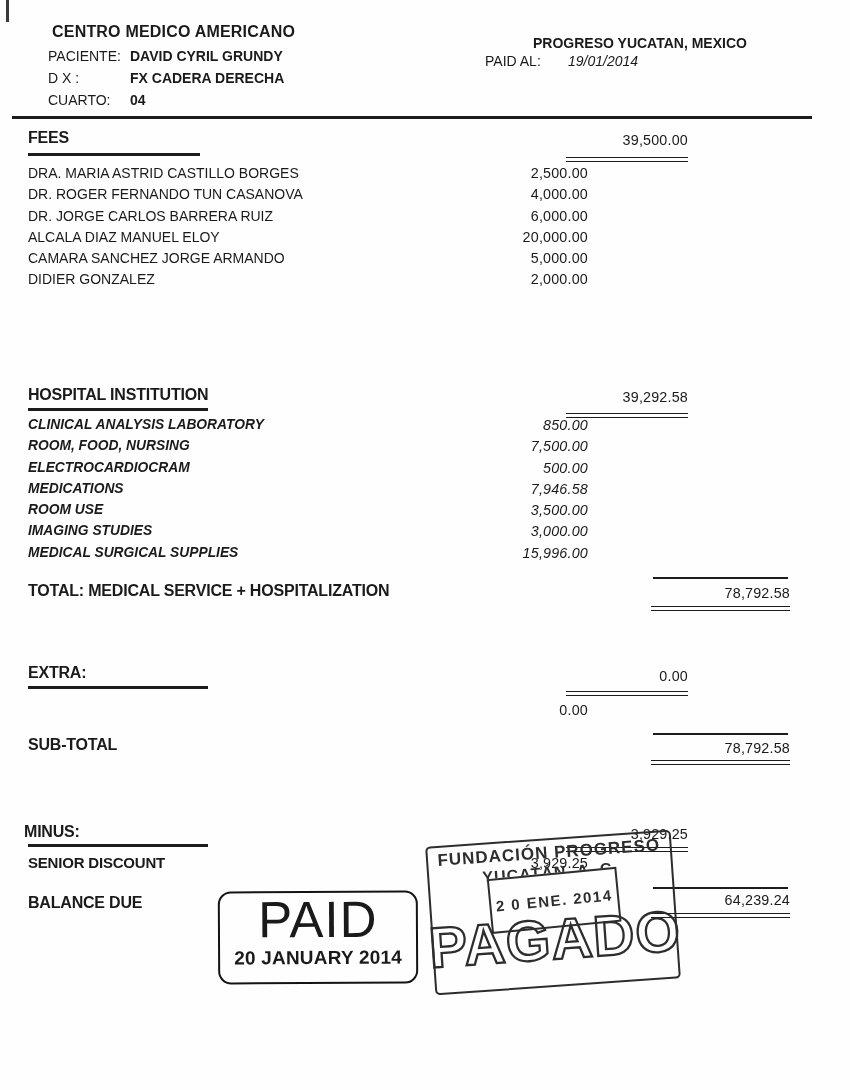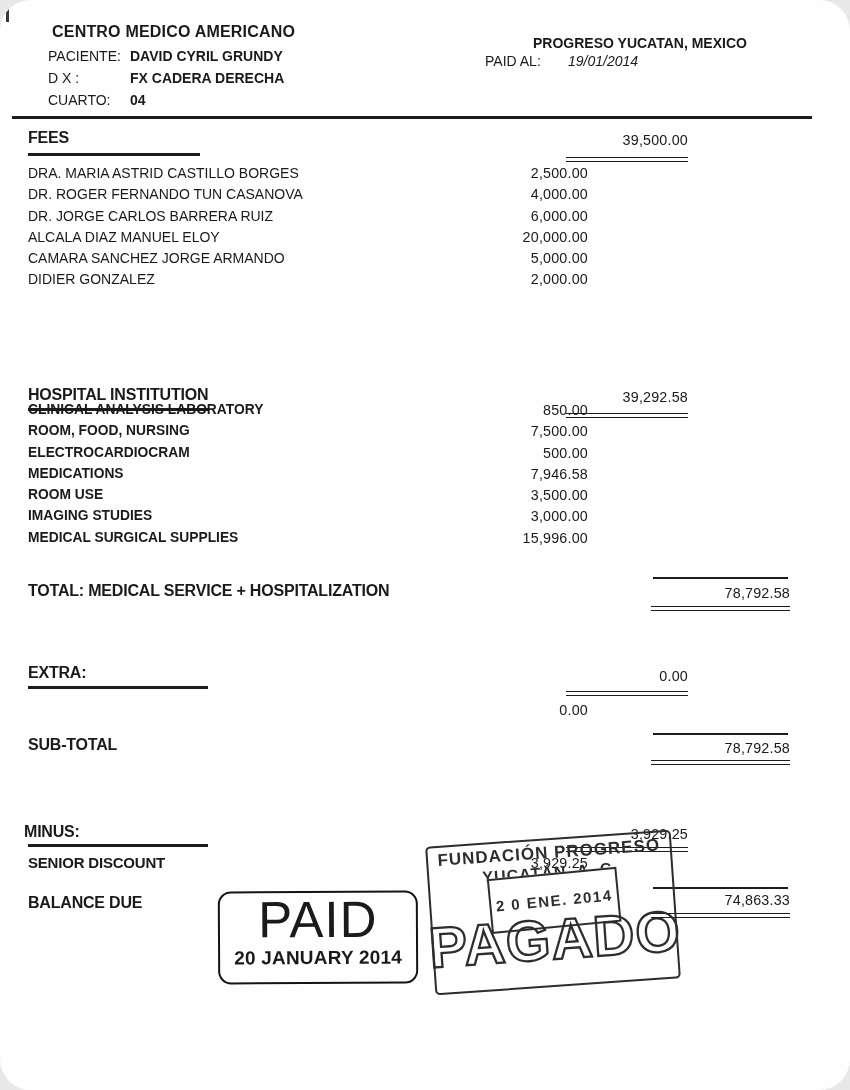--- a/index.html
+++ b/index.html
@@ -1,20 +1,19 @@
 <!DOCTYPE html>
 <html><head>
 <meta charset="utf-8">
 <style>
   html,body{margin:0;padding:0;background:#e8e8e8;}
   .page{
     position:relative; width:850px; height:1090px; background:#fefefe;
     font-family:"Liberation Sans", sans-serif; color:#1a1a1a; overflow:hidden;
     margin:0 auto;
-    border-radius:31px;
   }
   .abs{position:absolute;}
   .b{font-weight:bold;}
   .heading{font-size:16px; font-weight:bold; letter-spacing:-0.2px; white-space:nowrap;}
   .lbl{font-size:14px; white-space:nowrap;}
   .val{font-size:14px; font-weight:bold; white-space:nowrap;}
   .num{font-size:14.3px; text-align:right; letter-spacing:0.2px; white-space:nowrap;}
   .rule{background:#1c1c1c; height:2px;}
   .headrule{background:#1c1c1c; height:3px;}
   .dblrule{height:3px; border-top:1.5px solid #1c1c1c; border-bottom:1.5px solid #1c1c1c;}
@@ -98,21 +97,21 @@
       <span class="item-name">DIDIER GONZALEZ</span>
       <span class="item-amt">2,000.00</span>
     </div>
   </div>
 
   <div class="abs heading" style="left:28px; top:386px;">HOSPITAL INSTITUTION</div>
   <div class="abs headrule" style="left:28px; top:408px; width:180px;"></div>
   <div class="abs num" style="left:558px; top:389px; width:130px;">39,292.58</div>
   <div class="abs dblrule" style="left:566px; top:413px; width:122px;"></div>
 
-  <div class="items" style="top:402px;">
+  <div class="items" style="top:417px;font-style:italic;">
     <div class="item-row">
       <span class="item-name b">CLINICAL ANALYSIS LABORATORY</span>
       <span class="item-amt">850.00</span>
     </div>
     <div class="item-row">
       <span class="item-name b">ROOM, FOOD, NURSING</span>
       <span class="item-amt">7,500.00</span>
     </div>
     <div class="item-row">
       <span class="item-name b">ELECTROCARDIOCRAM</span>
@@ -155,21 +154,21 @@
   <div class="abs heading" style="left:24px; top:823px;">MINUS:</div>
   <div class="abs headrule" style="left:28px; top:844px; width:180px;"></div>
   <div class="abs num" style="left:558px; top:826px; width:130px;">3,929.25</div>
   <div class="abs dblrule" style="left:566px; top:847px; width:122px;"></div>
 
   <div class="abs heading" style="left:28px; top:854px; font-size:15px;">SENIOR DISCOUNT</div>
   <div class="abs num" style="left:458px; top:855px; width:130px;">3,929.25</div>
 
   <div class="abs rule" style="left:653px; top:887px; width:135px;"></div>
   <div class="abs heading" style="left:28px; top:894px;">BALANCE DUE</div>
-  <div class="abs num" style="left:650px; top:892px; width:140px;">74,863.33</div>
+  <div class="abs num" style="left:650px; top:892px; width:140px;">64,239.24</div>
   <div class="abs dblrule" style="left:651px; top:913px; width:139px;"></div>
 
   <div class="paid-stamp">
     <div class="paid-word">PAID</div>
     <div class="paid-date">20 JANUARY 2014</div>
   </div>
 
   <div class="pagado-stamp">
     <div class="pagado-l1">FUNDACIÓN PROGRESO</div>
     <div class="pagado-l2">YUCATÁN, A. C.</div>

